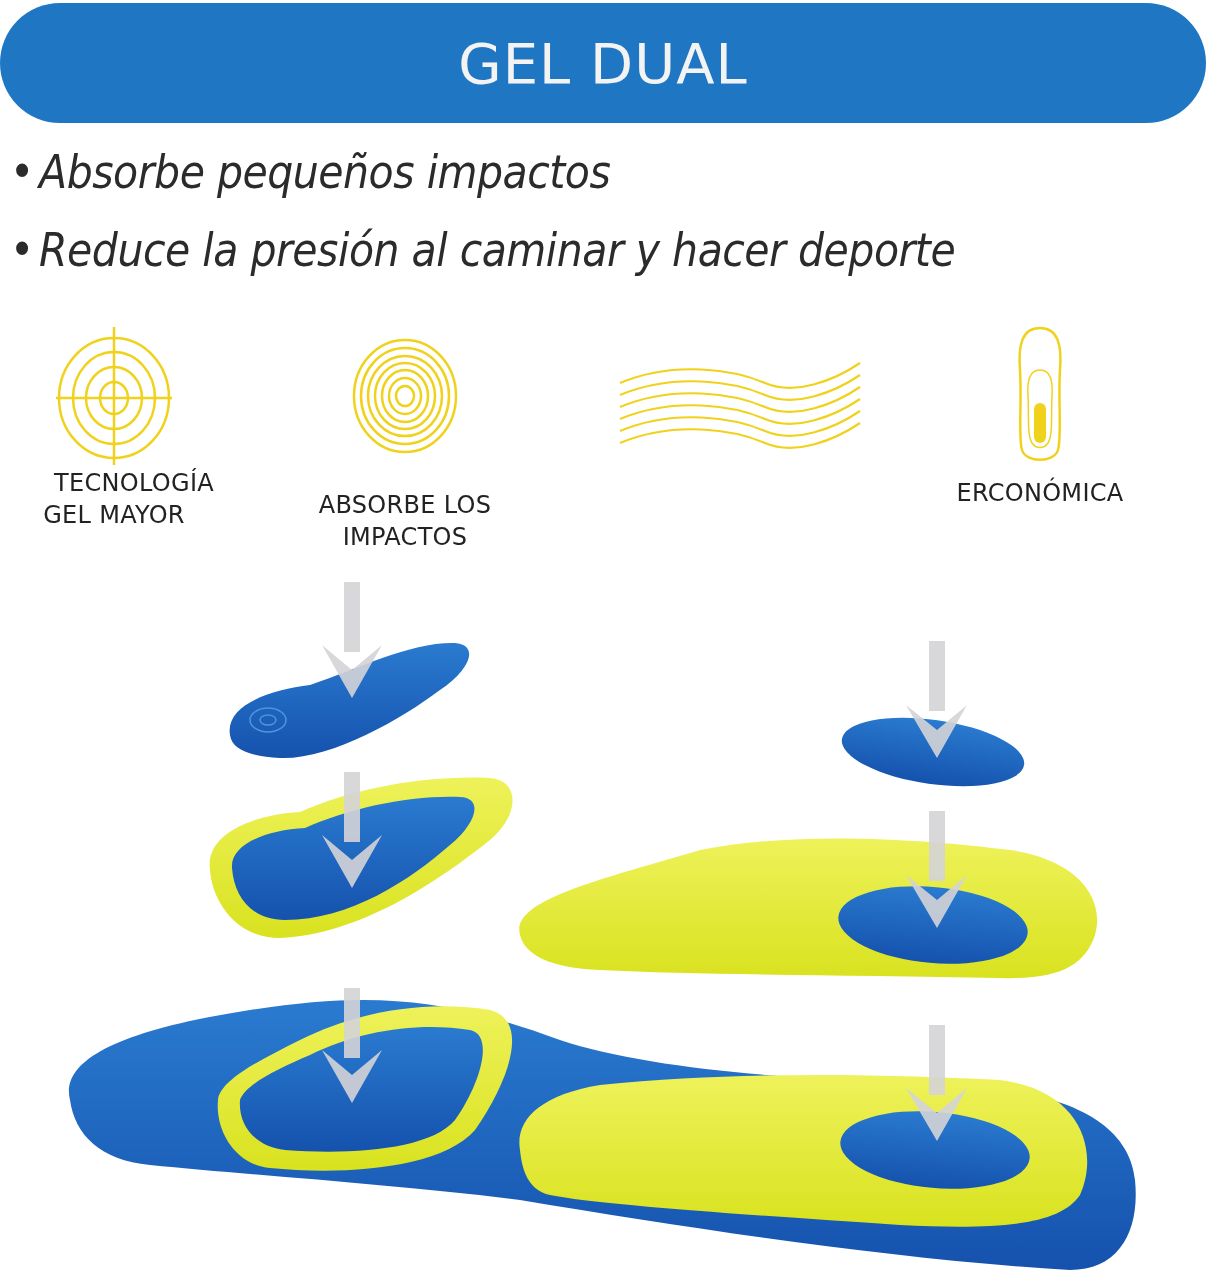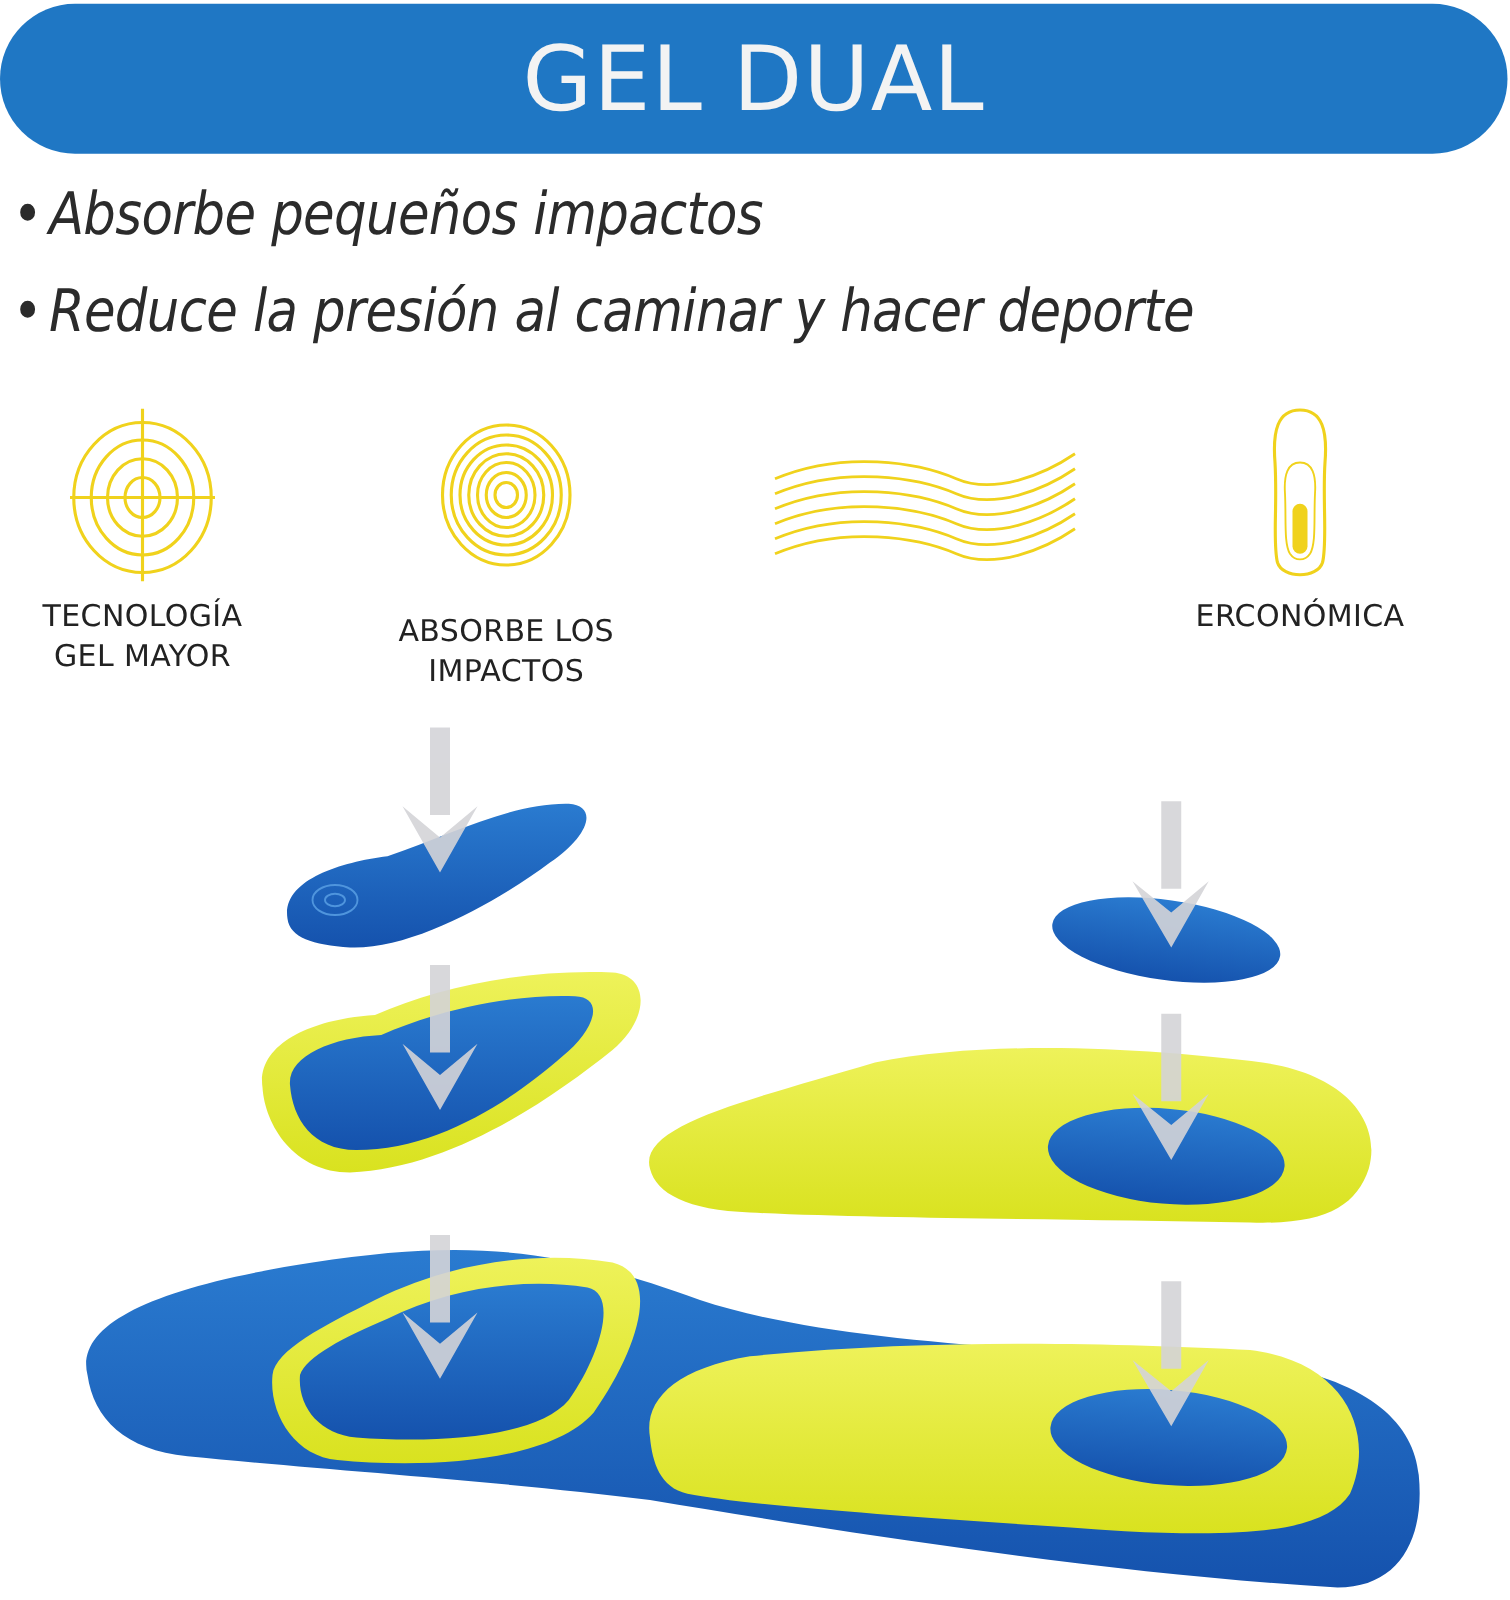--- a/index.html
+++ b/index.html
@@ -1,18 +1,18 @@
 <!DOCTYPE html>
 <html><head>
 <meta charset="utf-8">
 <style>
   html,body{margin:0;padding:0;background:#fff;}
   body{width:1208px;height:1280px;position:relative;overflow:hidden;font-family:"DejaVu Sans","Liberation Sans",sans-serif;}
   .banner{position:absolute;left:0;top:3px;width:1206px;height:120px;background:#1f77c4;border-radius:60px;display:flex;align-items:center;justify-content:center;}
-  .banner-title{color:#f3f3f3;font-size:72px;letter-spacing:1px;font-family:"DejaVu Sans",sans-serif;}
+  .banner-title{color:#f3f3f3;font-size:56px;letter-spacing:1px;font-family:"DejaVu Sans",sans-serif;}
   .bullets{position:absolute;left:10px;top:140px;font-style:italic;}
   .bullet{font-size:47px;color:#2b2b2b;height:78px;line-height:64px;white-space:nowrap;letter-spacing:-0.5px;font-family:"DejaVu Sans Condensed","DejaVu Sans",sans-serif;transform:scaleX(0.97);transform-origin:left;}
   .bullet .dot{display:inline-block;width:30px;}
   .feature{position:absolute;text-align:center;}
   .feature svg{display:block;margin:0 auto;}
   .feature-label{font-size:24px;color:#222;line-height:32px;letter-spacing:0.3px;white-space:nowrap;}
   .stage{position:absolute;left:0;top:560px;width:1208px;height:720px;}
 </style>
 </head>
 <body>
@@ -30,21 +30,21 @@
   <svg width="140" height="142" viewBox="0 0 140 142">
     <g fill="none" stroke="#f0d21c" stroke-width="2.5">
       <ellipse cx="70" cy="73" rx="55" ry="60"></ellipse>
         <ellipse cx="70" cy="73" rx="41" ry="46"></ellipse>
       <ellipse cx="70" cy="73" rx="28" ry="31"></ellipse>
         <ellipse cx="70" cy="73" rx="14" ry="16"></ellipse>
       <line x1="70" y1="2" x2="70" y2="140"></line>
         <line x1="12" y1="73" x2="128" y2="73"></line>
     </g>
   </svg>
-  <div class="feature-label" style="margin-top:10px;">TECNOLOGÍA</div>
+  <div class="feature-label" style="text-align:right;">TECNOLOGÍA</div>
   <div class="feature-label">GEL MAYOR</div>
 </div>
 
 <div class="feature" style="left:305px;top:325px;width:200px;">
   <svg width="140" height="142" viewBox="0 0 140 142">
     <g fill="none" stroke="#f0d21c" stroke-width="2.5">
       <ellipse cx="70" cy="71" rx="51" ry="56"></ellipse>
         <ellipse cx="70" cy="71" rx="44" ry="48"></ellipse>
       <ellipse cx="70" cy="71" rx="37" ry="40"></ellipse>
         <ellipse cx="70" cy="71" rx="30" ry="33"></ellipse>

